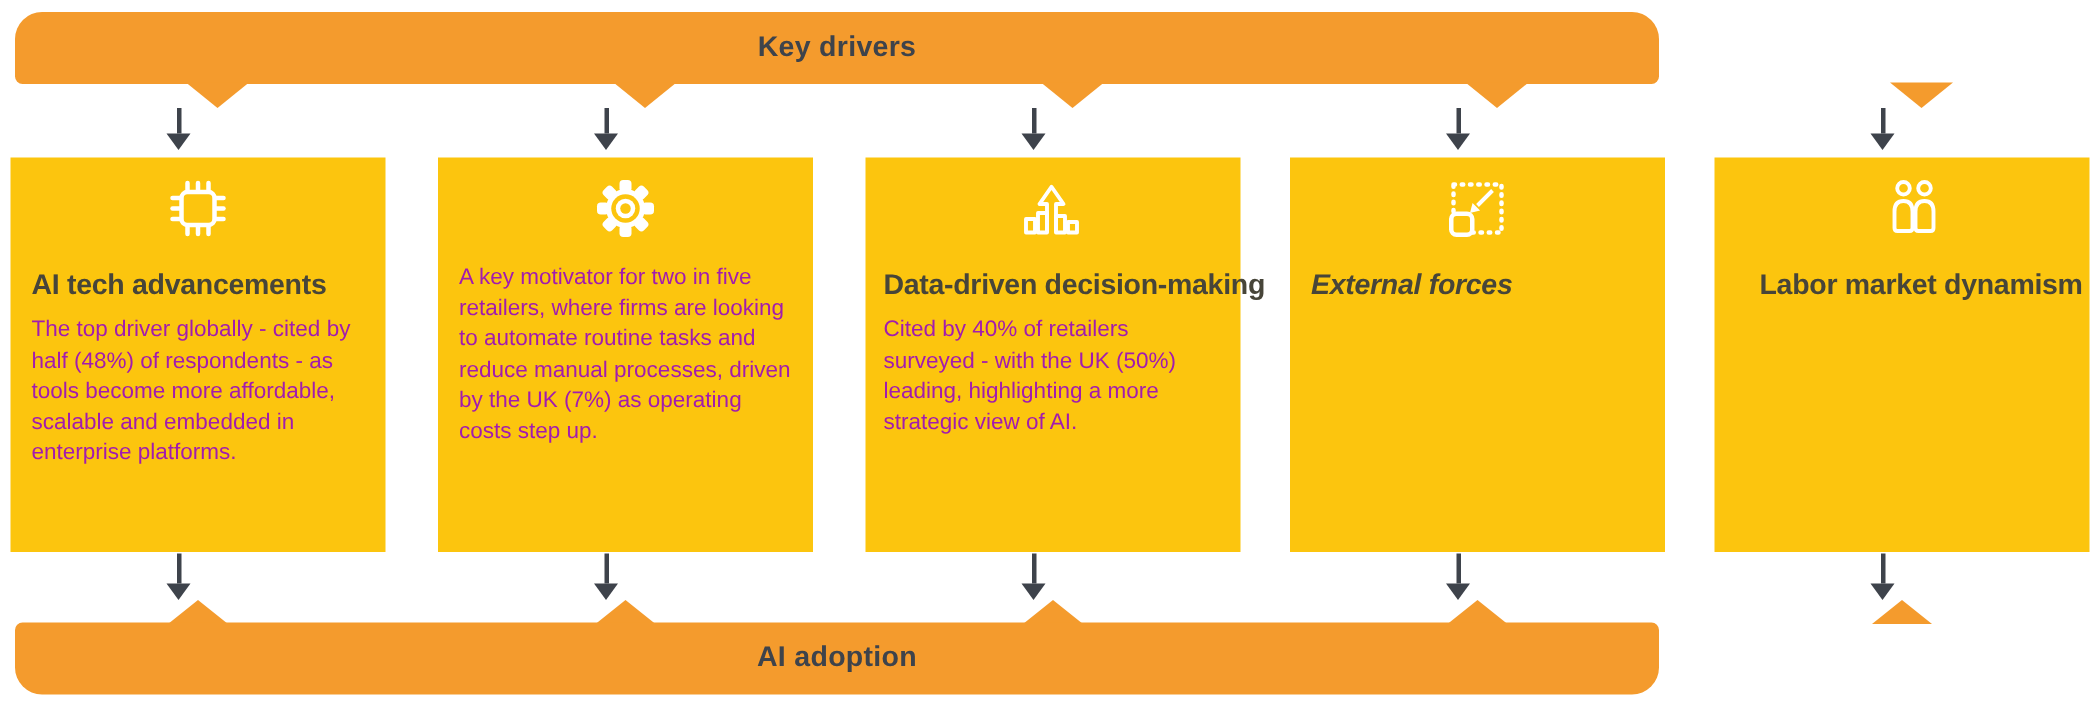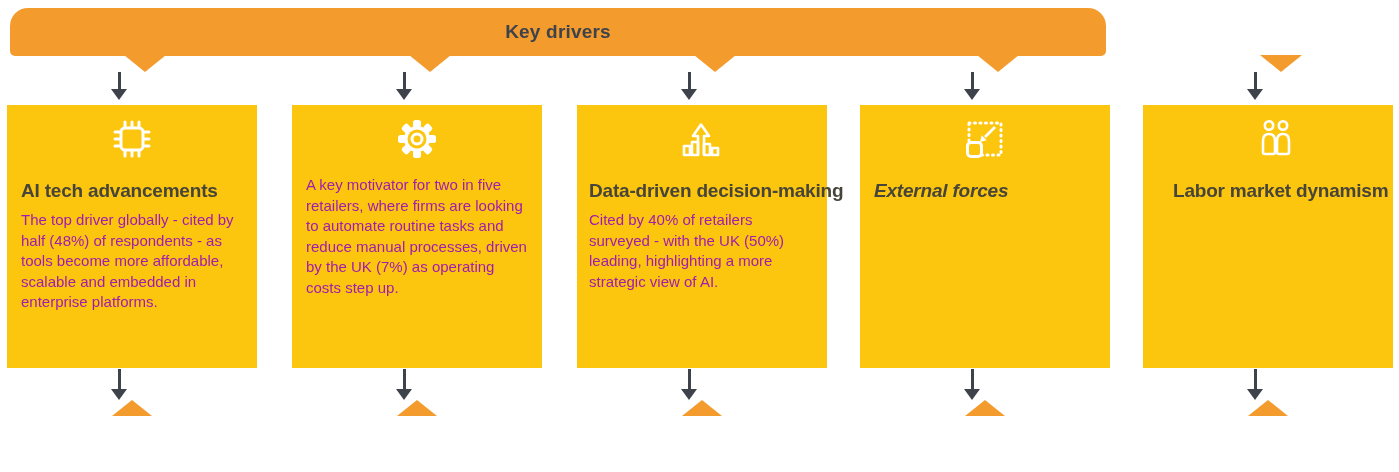--- a/index.html
+++ b/index.html
@@ -214,14 +214,17 @@
       <div class="shaft"></div>
       <div class="head"></div>
     </div>
 
   <div class="notch up nu1"></div>
   <div class="notch up nu2"></div>
   <div class="notch up nu3"></div>
   <div class="notch up nu4"></div>
   <div class="notch up nu5"></div>
 
+  <div class="bar bottom">
+    <span class="bar-label">AI adoption</span>
+  </div>
 
 </div>
 
 </body></html>

